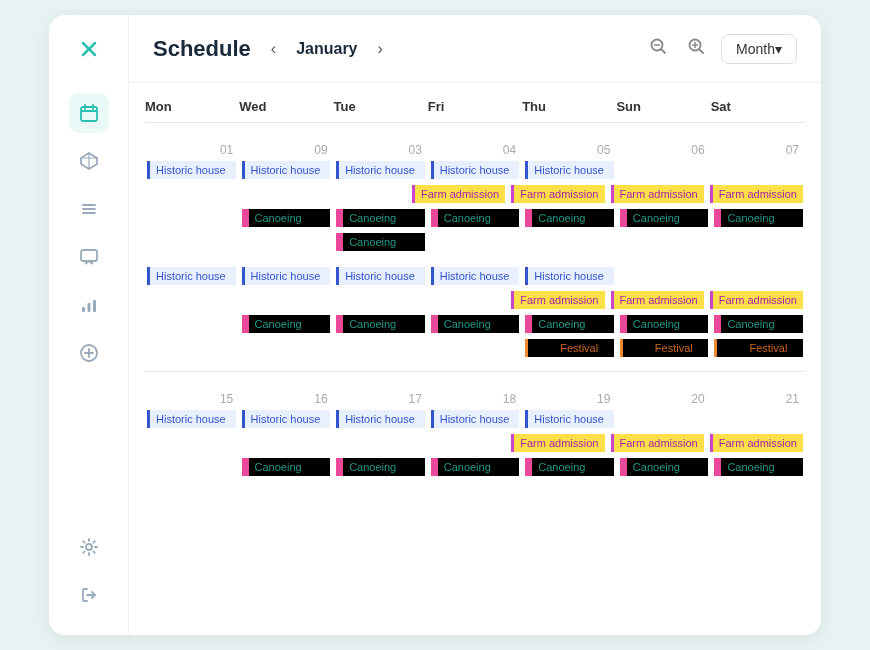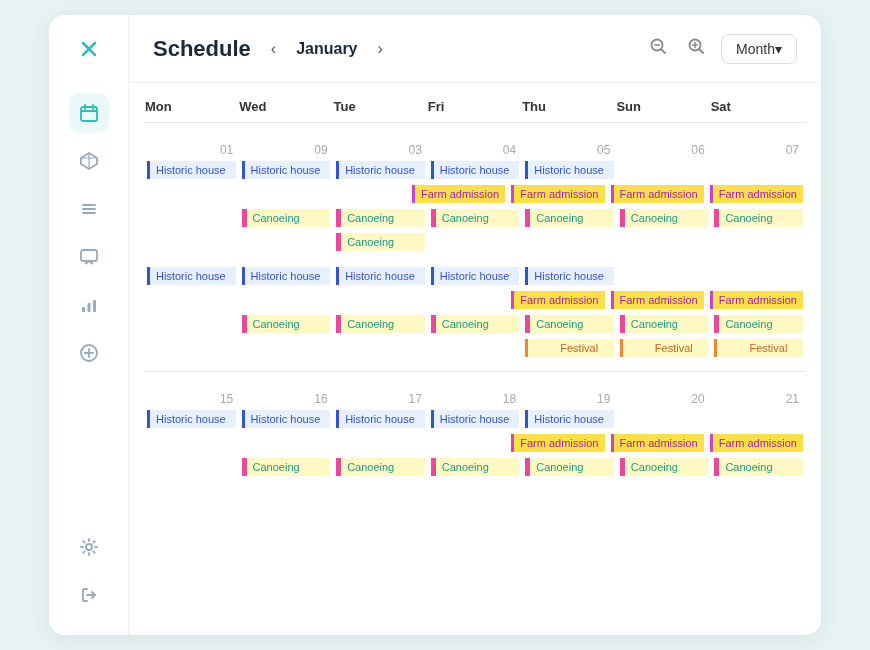--- a/index.html
+++ b/index.html
@@ -172,26 +172,26 @@
       background: #e8f0ff;
       color: #3355cc;
       border-left: 3px solid #3355cc;
     }
     .ev-farm {
       background: #fde047;
       color: #aa22aa;
       border-left: 3px solid #cc44cc;
     }
     .ev-canoeing {
-      background: #fef9c3;
+      background: #000000;
       color: #229988;
-      border-left: 5px solid #ec4899;
+      border-left: 7px solid #ec4899;
     }
     .ev-festival {
-      background: #fef9c3;
+      background: #000000;
       color: #cc6622;
       border-left: 3px solid #ee8833;
       padding-left: 32px;
     }
     
     .calendar::-webkit-scrollbar { width: 4px; }
     .calendar::-webkit-scrollbar-thumb { background: #ddd; border-radius: 2px; }
   </style>
 </head>
 <body>

